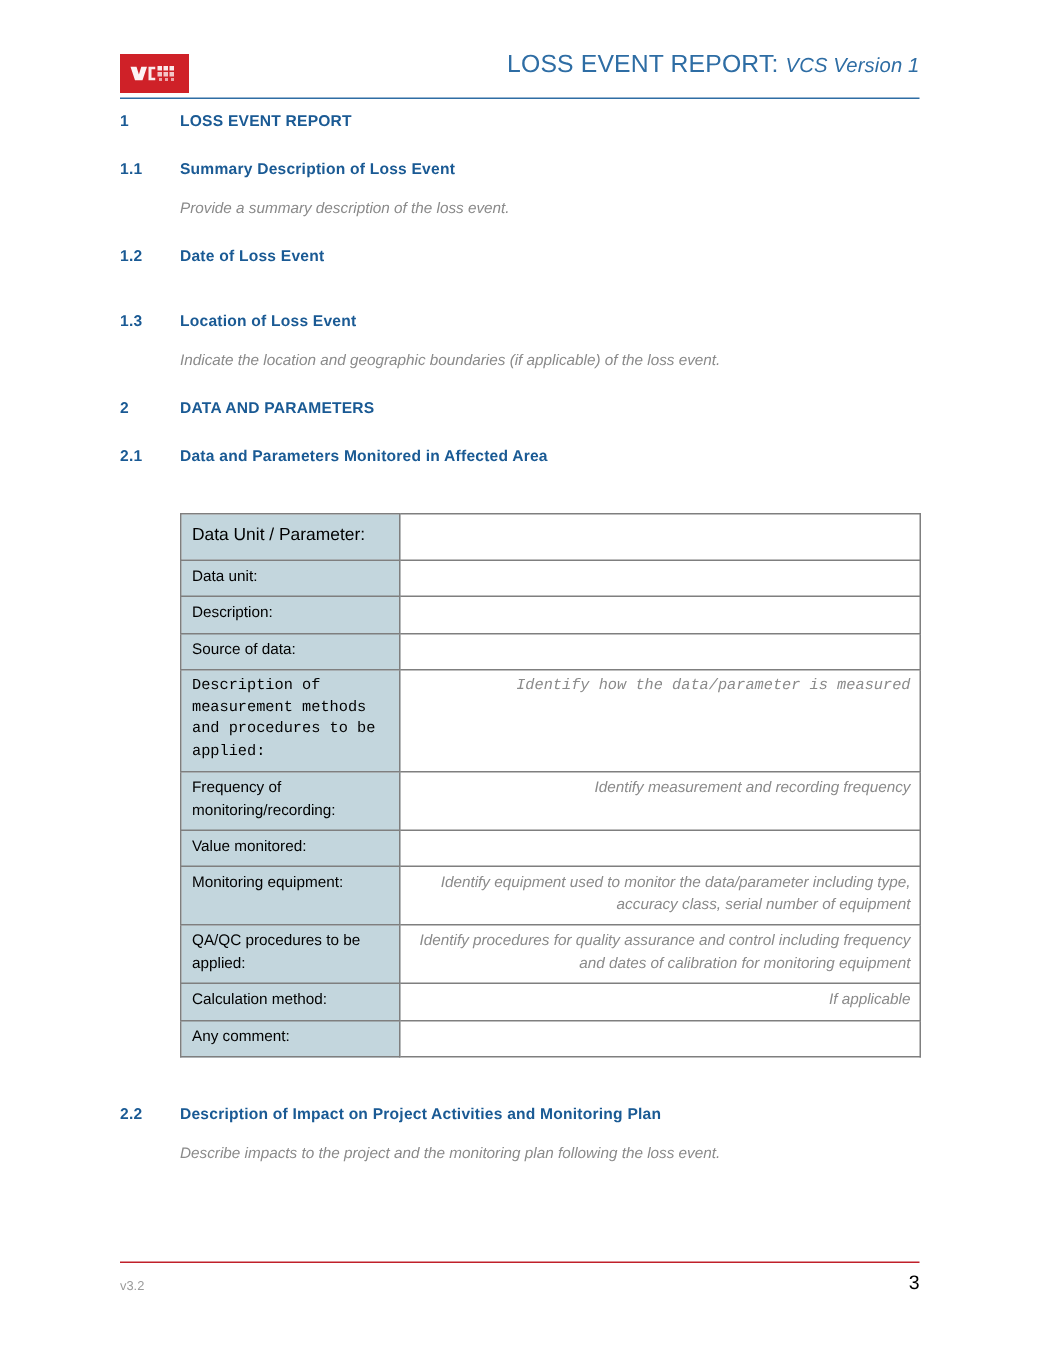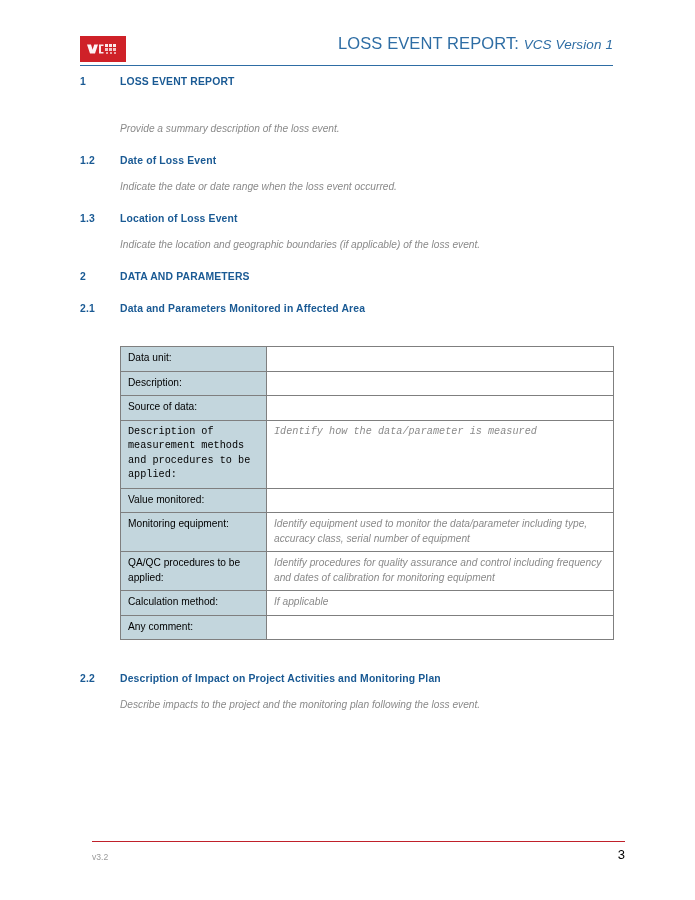--- a/index.html
+++ b/index.html
@@ -132,36 +132,37 @@
   table.dtbl td.lbl {
     width: 146px;
     background: #c3d6dd;
     color: #000000;
   }
   table.dtbl td.val {
     width: 347px;
     background: #ffffff;
     font-style: italic;
     color: #8a8a8a;
+    text-align: right;
   }
   table.dtbl tr.first td.lbl {
     font-size: 11.6px;
     padding-top: 6px;
     padding-bottom: 7px;
   }
   table.dtbl tr.first td.val { padding-top: 6px; }
 
   .row-h-tall  td { height: 62px; font-family: Liberation Mono, monospace; }
   .row-h-two   td { height: 36px; }
   .row-h-one   td { height: 19px; }
 
   
   .footer {
     position: absolute;
-    left: 92px;
+    left: 80px;
     bottom: 38px;
     width: 533px;
   }
   .footer-rule {
     width: 533px;
     height: 0;
     border-top: 1.2px solid #c0202a;
   }
   .footer-row {
     display: flex;
@@ -208,30 +209,33 @@
   </div>
 
   <div class="content">
 
     <div class="heading level1">
       <span class="h-num">1</span>
       <span class="h-text">LOSS EVENT REPORT</span>
     </div>
     <div class="sp-h1"></div>
 
+    <div class="heading level2">
+      <span class="h-num">1.1</span>
+      <span class="h-text">Summary Description of Loss Event</span>
+    </div>
     <div class="sp-ins"></div>
     <div class="instruction">Provide a summary description of the loss event.</div>
     <div class="sp-h2"></div>
 
     <div class="heading level2">
       <span class="h-num">1.2</span>
       <span class="h-text">Date of Loss Event</span>
     </div>
     <div class="sp-ins"></div>
-    <div class="instruction">Indicate the date or date range when the loss event occurred.</div>
     <div class="sp-h2"></div>
 
     <div class="heading level2">
       <span class="h-num">1.3</span>
       <span class="h-text">Location of Loss Event</span>
     </div>
     <div class="sp-ins"></div>
     <div class="instruction">Indicate the location and geographic boundaries (if applicable) of the loss event.</div>
     <div class="sp-sec"></div>
 
@@ -243,35 +247,43 @@
 
     <div class="heading level2">
       <span class="h-num">2.1</span>
       <span class="h-text">Data and Parameters Monitored in Affected Area</span>
     </div>
     <div class="sp-ins"></div>
 
     <div class="tbl-wrap">
       <table class="dtbl">
         <tbody>
+          <tr class="first row-h-one">
+            <td class="lbl">Data Unit / Parameter:</td>
+            <td class="val"></td>
+          </tr>
           <tr class="row-h-one">
             <td class="lbl">Data unit:</td>
             <td class="val"></td>
           </tr>
           <tr class="row-h-one">
             <td class="lbl">Description:</td>
             <td class="val"></td>
           </tr>
           <tr class="row-h-one">
             <td class="lbl">Source of data:</td>
             <td class="val"></td>
           </tr>
           <tr class="row-h-tall">
             <td class="lbl">Description of measurement methods and procedures to be applied:</td>
             <td class="val">Identify how the data/parameter is measured</td>
+          </tr>
+          <tr class="row-h-two">
+            <td class="lbl">Frequency of monitoring/recording:</td>
+            <td class="val">Identify measurement and recording frequency</td>
           </tr>
           <tr class="row-h-one">
             <td class="lbl">Value monitored:</td>
             <td class="val"></td>
           </tr>
           <tr class="row-h-two">
             <td class="lbl">Monitoring equipment:</td>
             <td class="val">Identify equipment used to monitor the data/parameter including type, accuracy class, serial number of equipment</td>
           </tr>
           <tr class="row-h-two">

